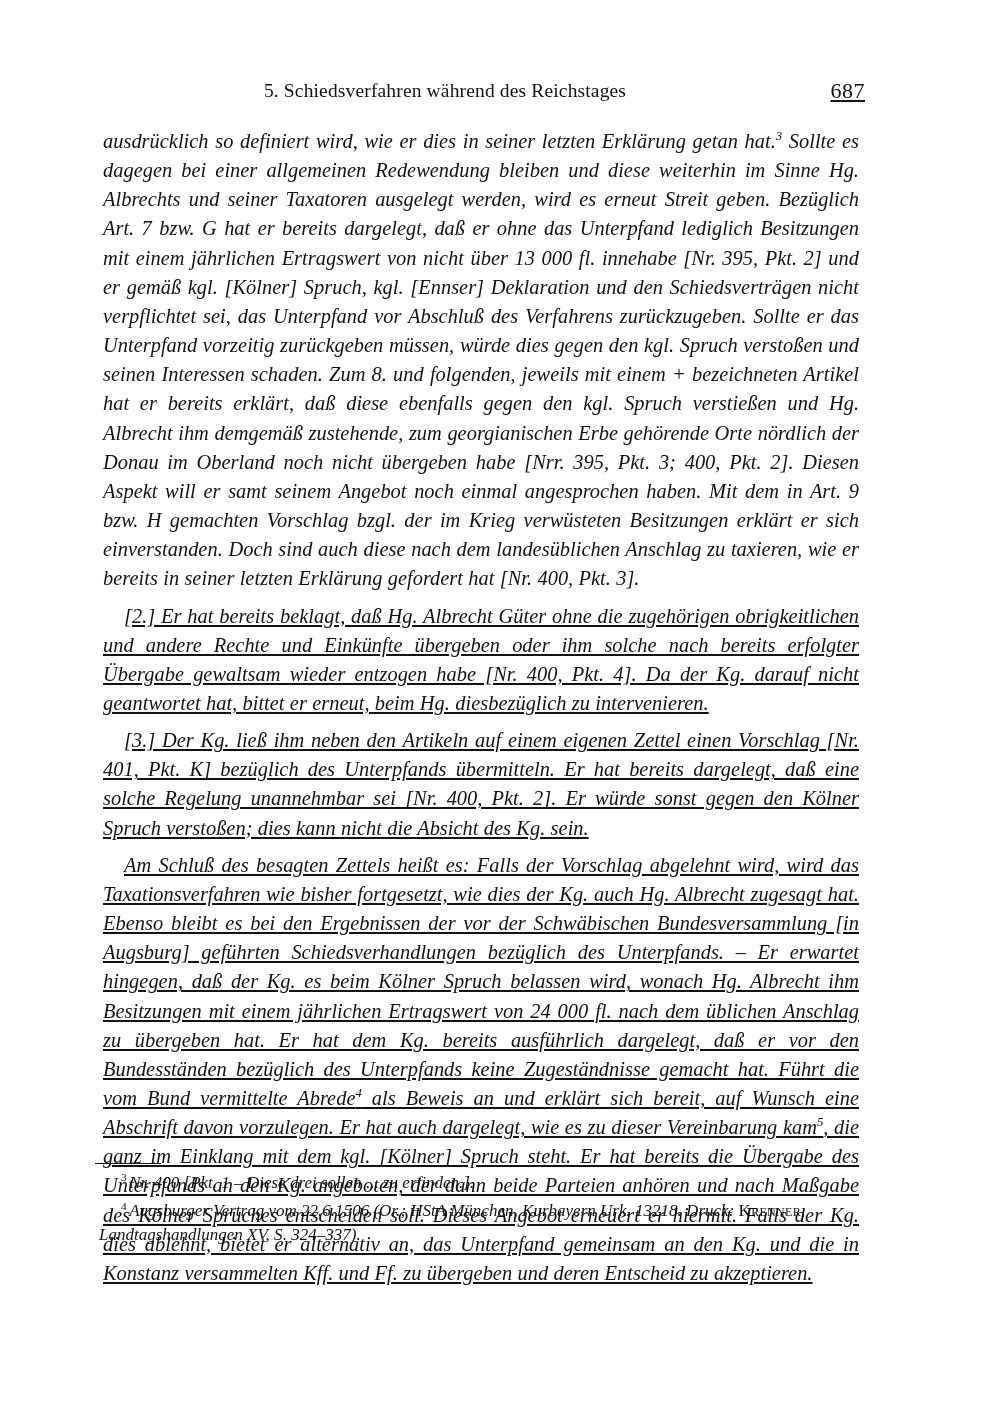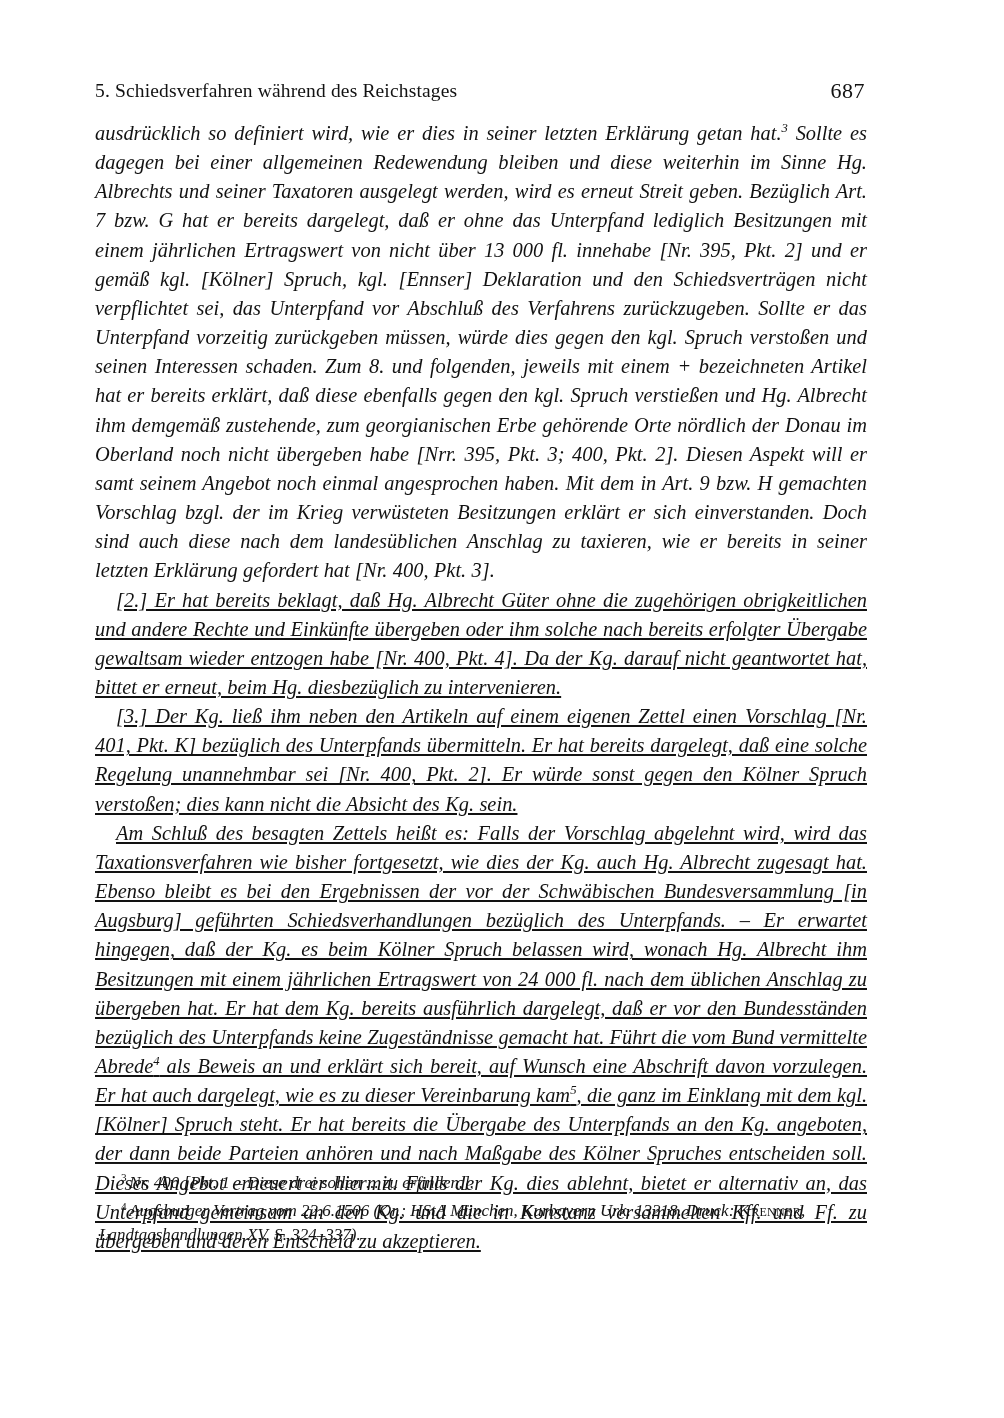--- a/index.html
+++ b/index.html
@@ -24,43 +24,45 @@
     left: 95px;
     top: 80px;
     width: 770px;
     height: 30px;
   }
   .runhead-title {
     position: absolute;
     left: 0;
     top: 0;
     width: 700px;
+    text-align: center;
     font-size: 19.5px;
     font-style: normal;
     letter-spacing: 0.15px;
     white-space: nowrap;
   }
   .runhead-folio {
     position: absolute;
     right: 0;
     top: -2px;
     font-size: 22px;
     font-style: normal;
     letter-spacing: 0.5px;
+    text-decoration: underline;
   }
 
   
   .body-block {
     position: absolute;
     left: 95px;
     top: 119px;
     width: 772px;
   }
   .para {
-    margin: 0;
+    margin: 8px;
     font-size: 20.4px;
     font-style: italic;
     line-height: 29.15px;
     text-align: justify;
     text-justify: inter-word;
     hyphens: none;
     letter-spacing: 0.02px;
     word-spacing: 0.2px;
   }
   .para.indent {

